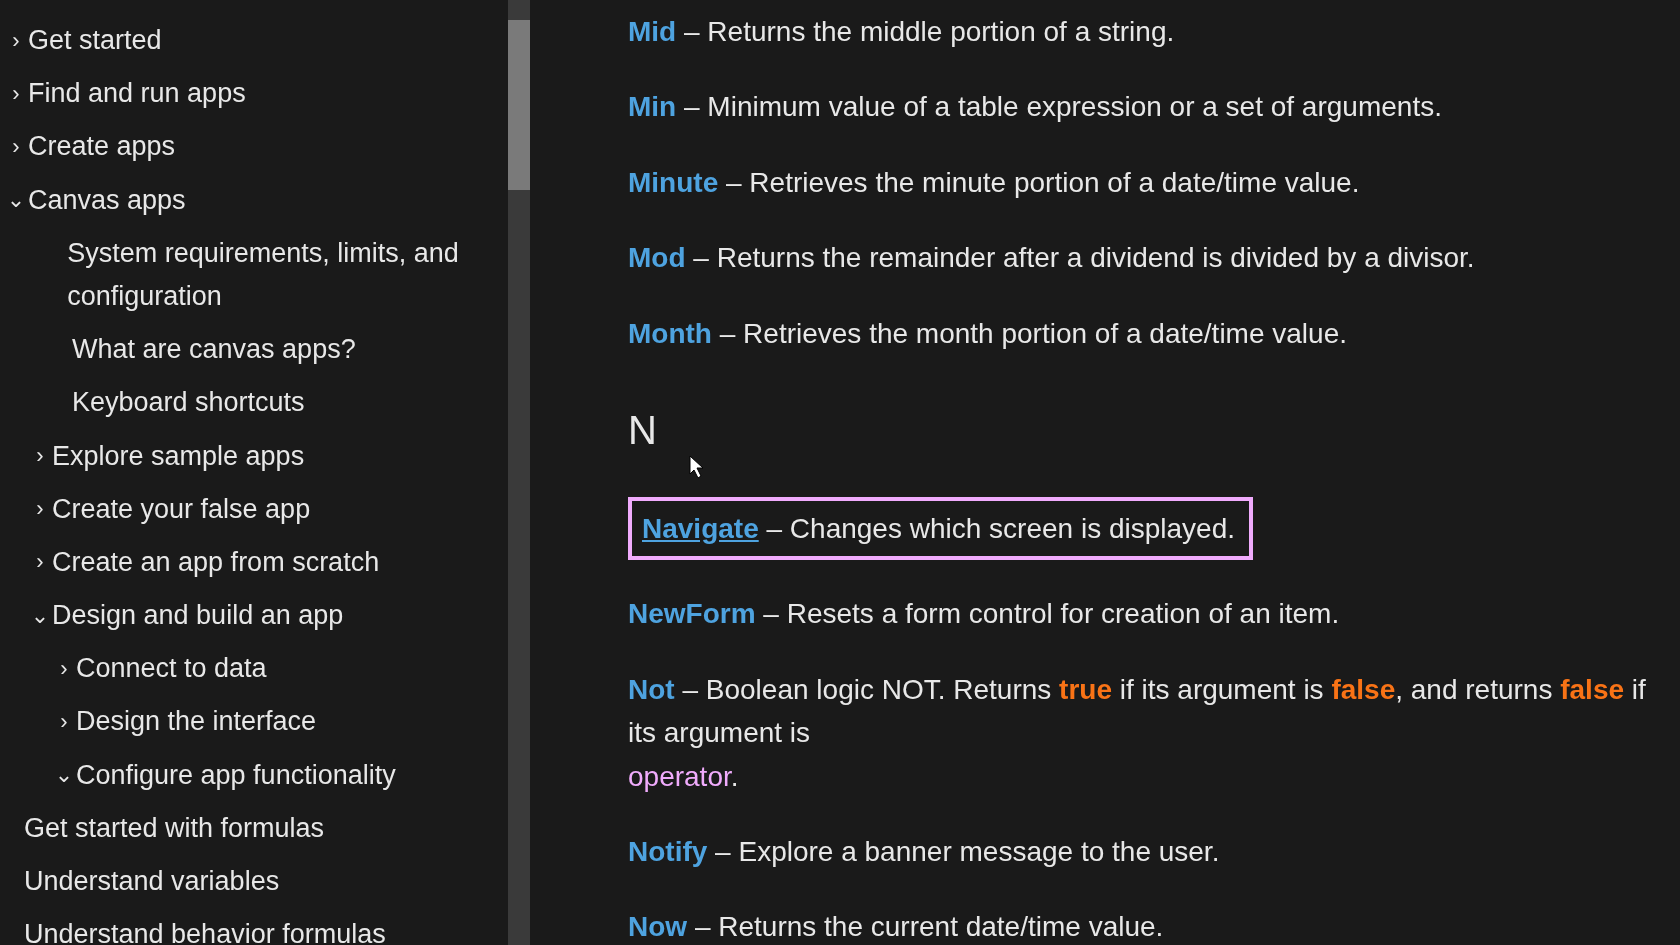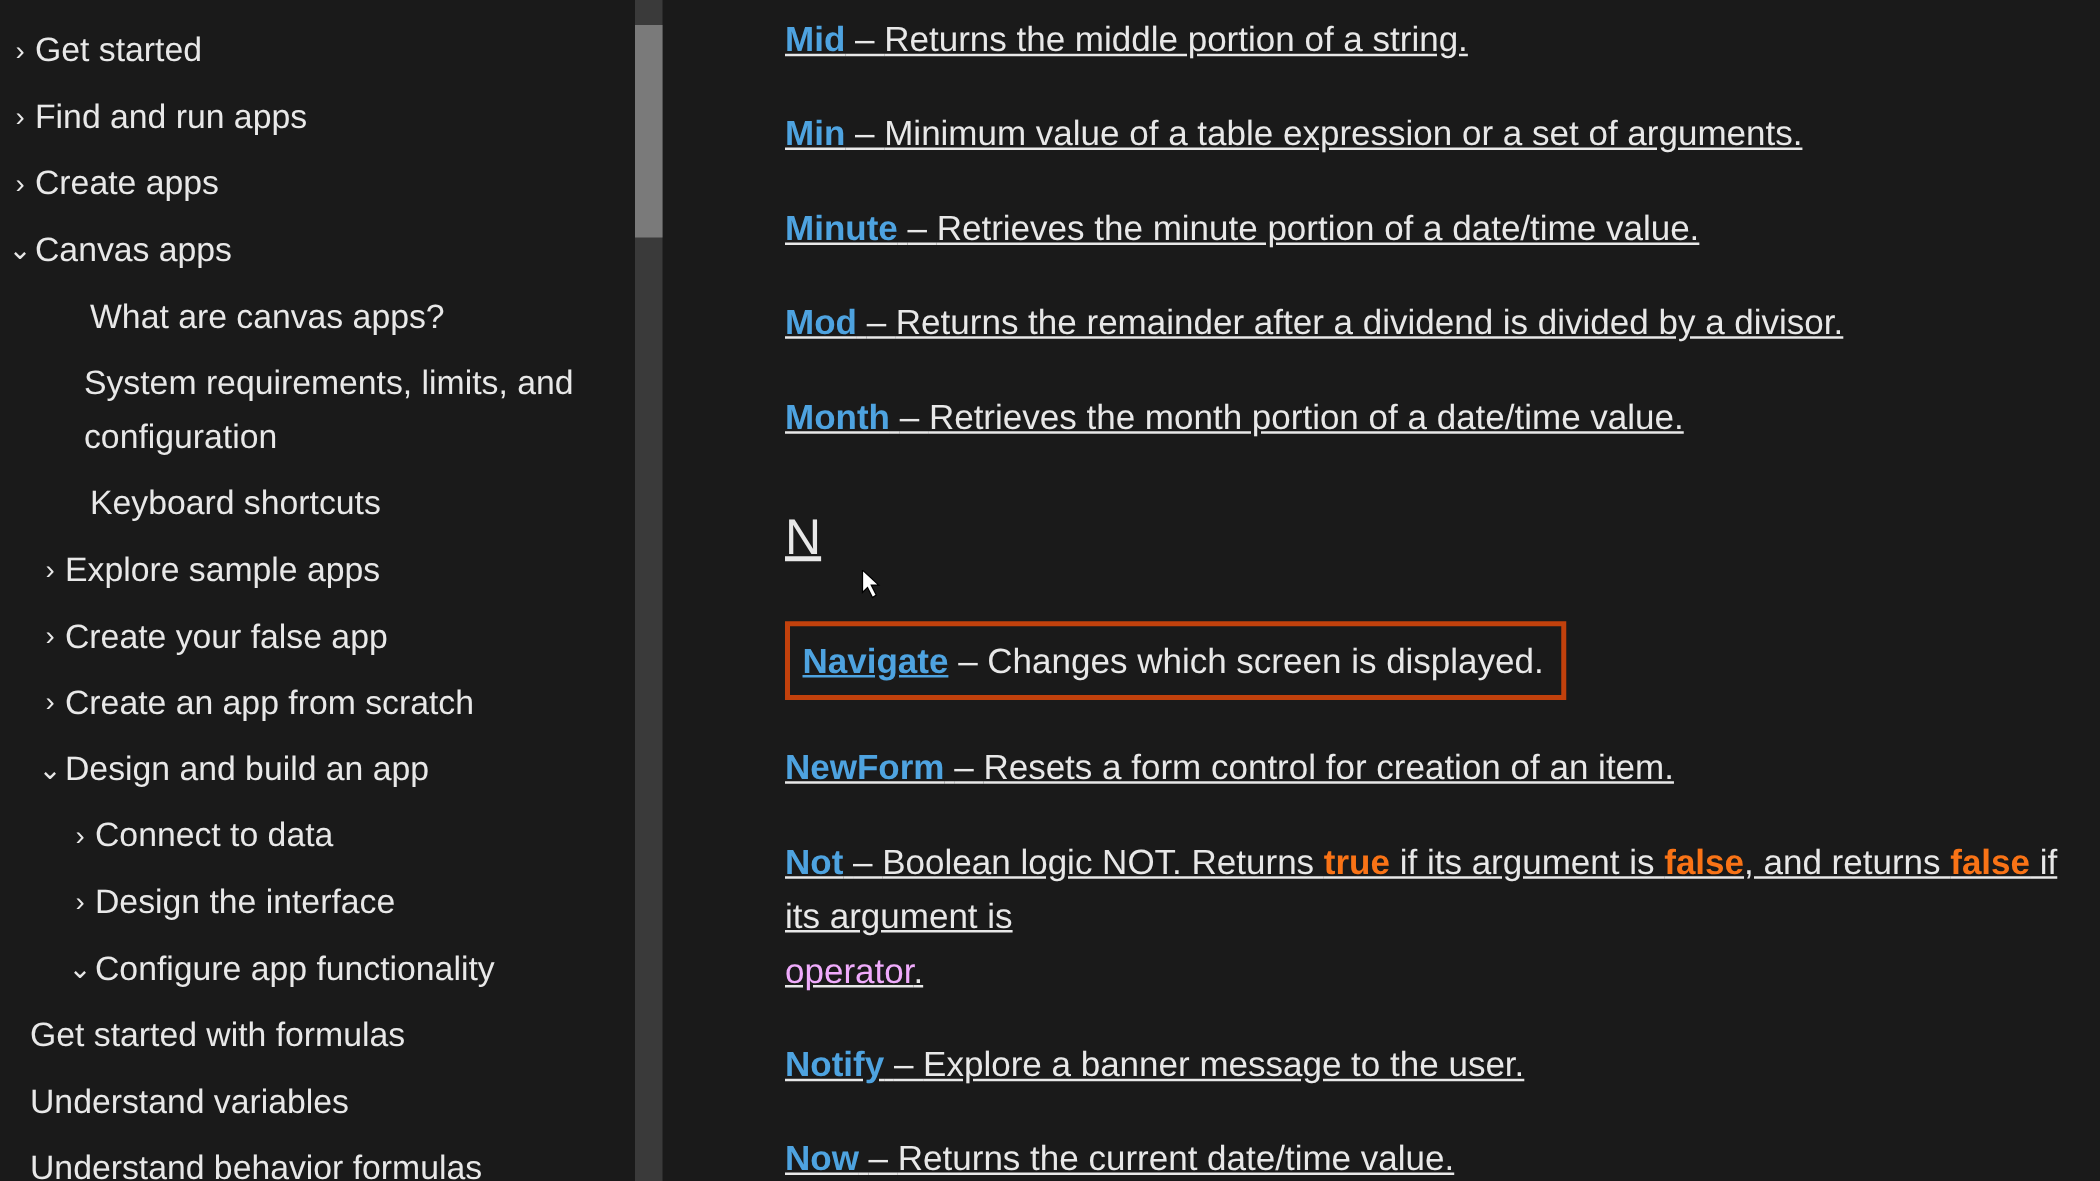--- a/index.html
+++ b/index.html
@@ -67,21 +67,20 @@
   }
 
   
   .content {
     flex: 1;
     padding: 10px 0 16px 98px;
     font-size: 28px;
     line-height: 1.55;
     color: #e8e8e8;
     overflow: hidden;
-    text-decoration: underline;
   }
   .entry {
     margin-bottom: 32px;
   }
   .fn-link {
     color: #4ea3e0;
     font-weight: 600;
     cursor: pointer;
   }
   .inline-link {
@@ -90,21 +89,21 @@
   }
   .dash { color: #e8e8e8; }
   .bold { font-weight: 700; color: #f97316; }
   h2.letter {
     font-size: 40px;
     font-weight: 400;
     color: #e8e8e8;
     margin: 44px 0 36px 0;
   }
   .highlighted-row {
-    border: 4px solid #c2410c;
+    border: 4px solid #f0abfc;
     padding: 6px 14px 6px 10px;
     display: inline-block;
     margin-bottom: 32px;
   }
   .underline { text-decoration: underline; }
 
   
   .cursor {
     position: absolute;
     left: 684px;
@@ -132,25 +131,25 @@
       <div class="tree-item indent-0">
         <span class="chevron">›</span>
         <span>Create apps</span>
       </div>
       <div class="tree-item indent-0">
         <span class="chevron">⌄</span>
         <span>Canvas apps</span>
       </div>
       <div class="tree-item leaf leaf-indent-1">
         <span class="chevron" style="visibility: hidden;">›</span>
+        <span>System requirements, limits, and configuration</span>
+      </div>
+      <div class="tree-item leaf leaf-indent-1">
+        <span class="chevron" style="visibility: hidden;">›</span>
         <span>What are canvas apps?</span>
-      </div>
-      <div class="tree-item leaf leaf-indent-1">
-        <span class="chevron" style="visibility: hidden;">›</span>
-        <span>System requirements, limits, and configuration</span>
       </div>
       <div class="tree-item leaf leaf-indent-1">
         <span class="chevron" style="visibility: hidden;">›</span>
         <span>Keyboard shortcuts</span>
       </div>
       <div class="tree-item indent-1">
         <span class="chevron">›</span>
         <span>Explore sample apps</span>
       </div>
       <div class="tree-item indent-1">

